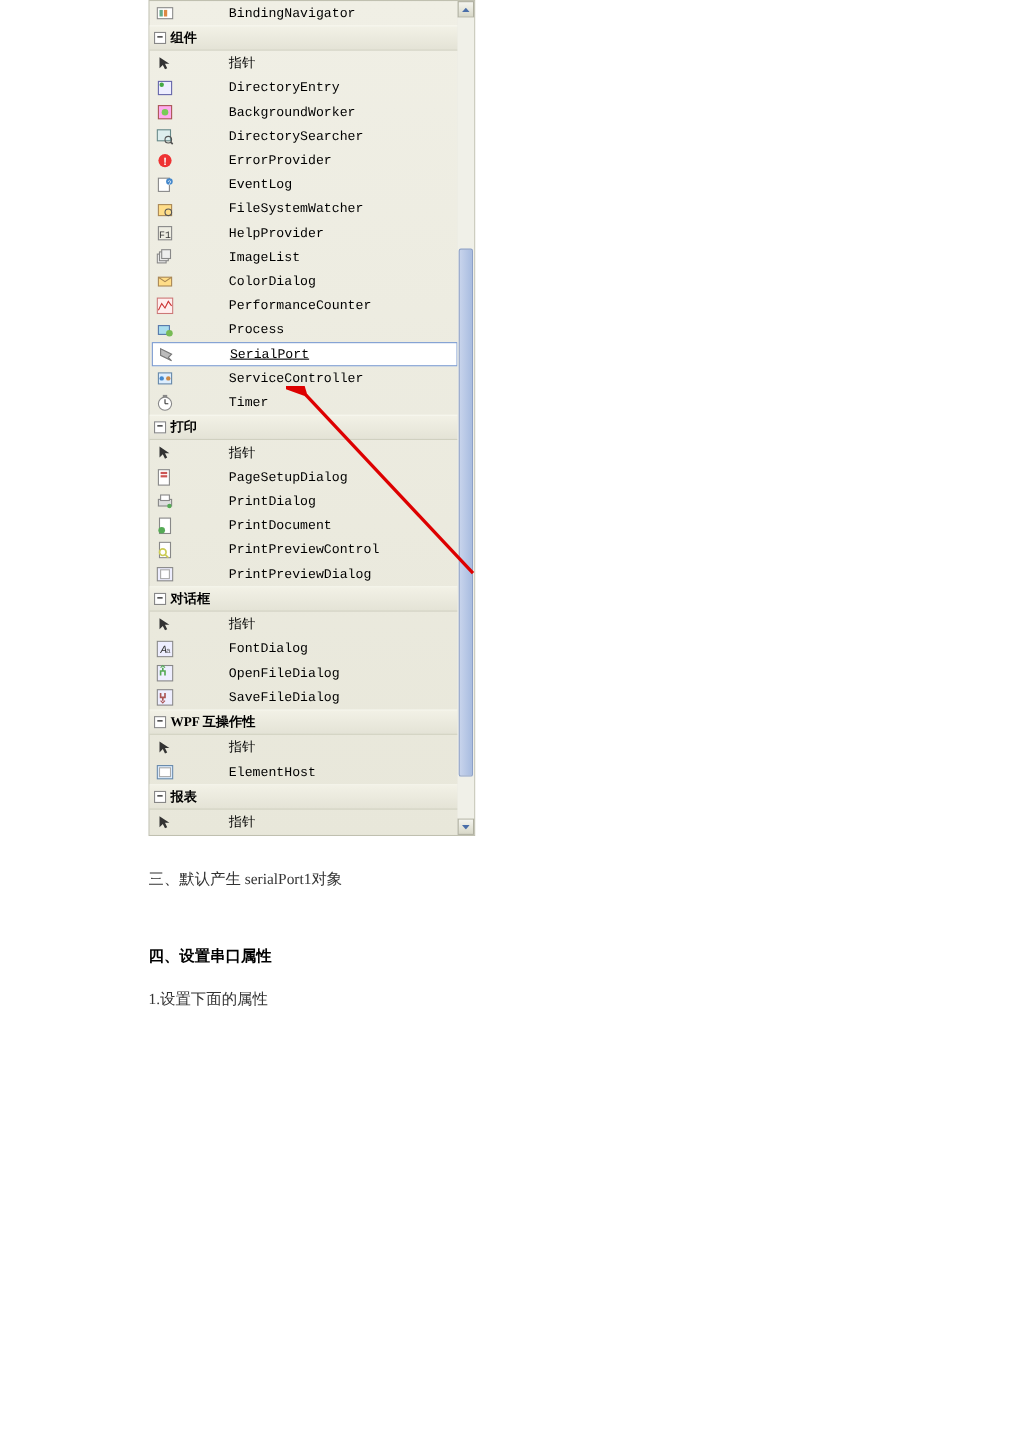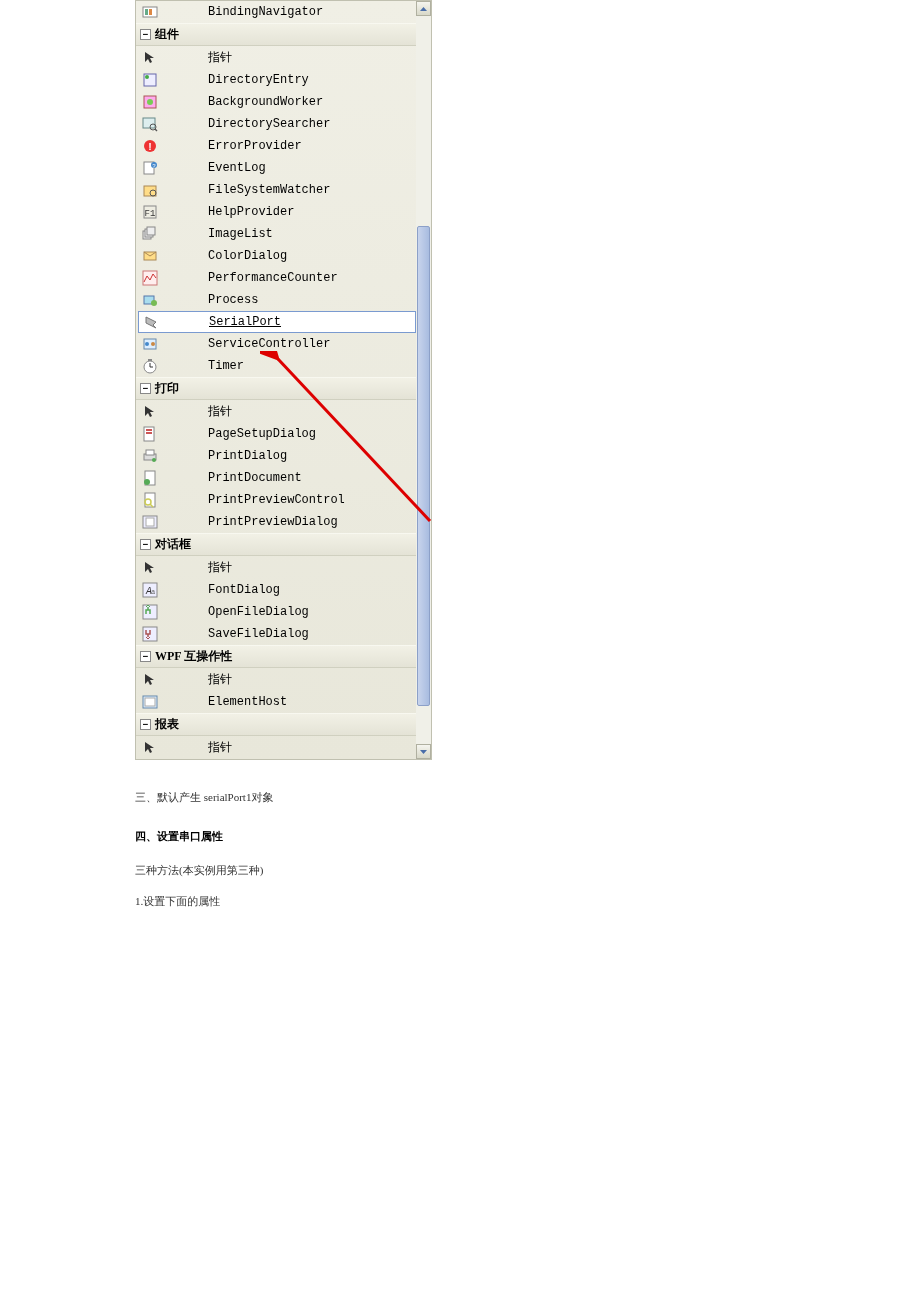--- a/index.html
+++ b/index.html
@@ -111,26 +111,26 @@
       left: 124px;
       top: 350px;
       width: 180px;
       height: 280px;
       pointer-events: none;
       z-index: 10;
     }
     .text-content {
       margin-top: 28px;
       font-family: SimSun, "宋体", serif;
-      font-size: 11px;
+      font-size: 14px;
       color: #333;
       line-height: 1.8;
     }
     .text-content p { margin-bottom: 12px; }
-    .text-content .heading { font-weight: bold; margin-top: 19px; margin-bottom: 14px; color: #000; }
+    .text-content .heading { font-weight: bold; margin-top: 45px; margin-bottom: 14px; color: #000; }
   </style>
 </head>
 <body>
 
 <div class="container">
   <div class="toolbox-panel">
     <div class="toolbox-content">
 
       <div class="toolbox-item">
         <span class="item-icon">
@@ -449,16 +449,15 @@
           <path d="M8 0 L0 4 L8 8 Z" fill="#d00"></path>
         </marker>
       </defs>
       <line x1="170" y1="170" x2="18" y2="8" stroke="#d00" stroke-width="3" marker-end="url(#arrowhead)"></line>
     </svg>
   </div>
 
   <div class="text-content">
     <p>三、默认产生 serialPort1对象</p>
     <p class="heading">四、设置串口属性</p>
-    <p>三种方法(本实例用第三种)</p>
     <p>1.设置下面的属性</p>
   </div>
 </div>
 
 </body></html>

